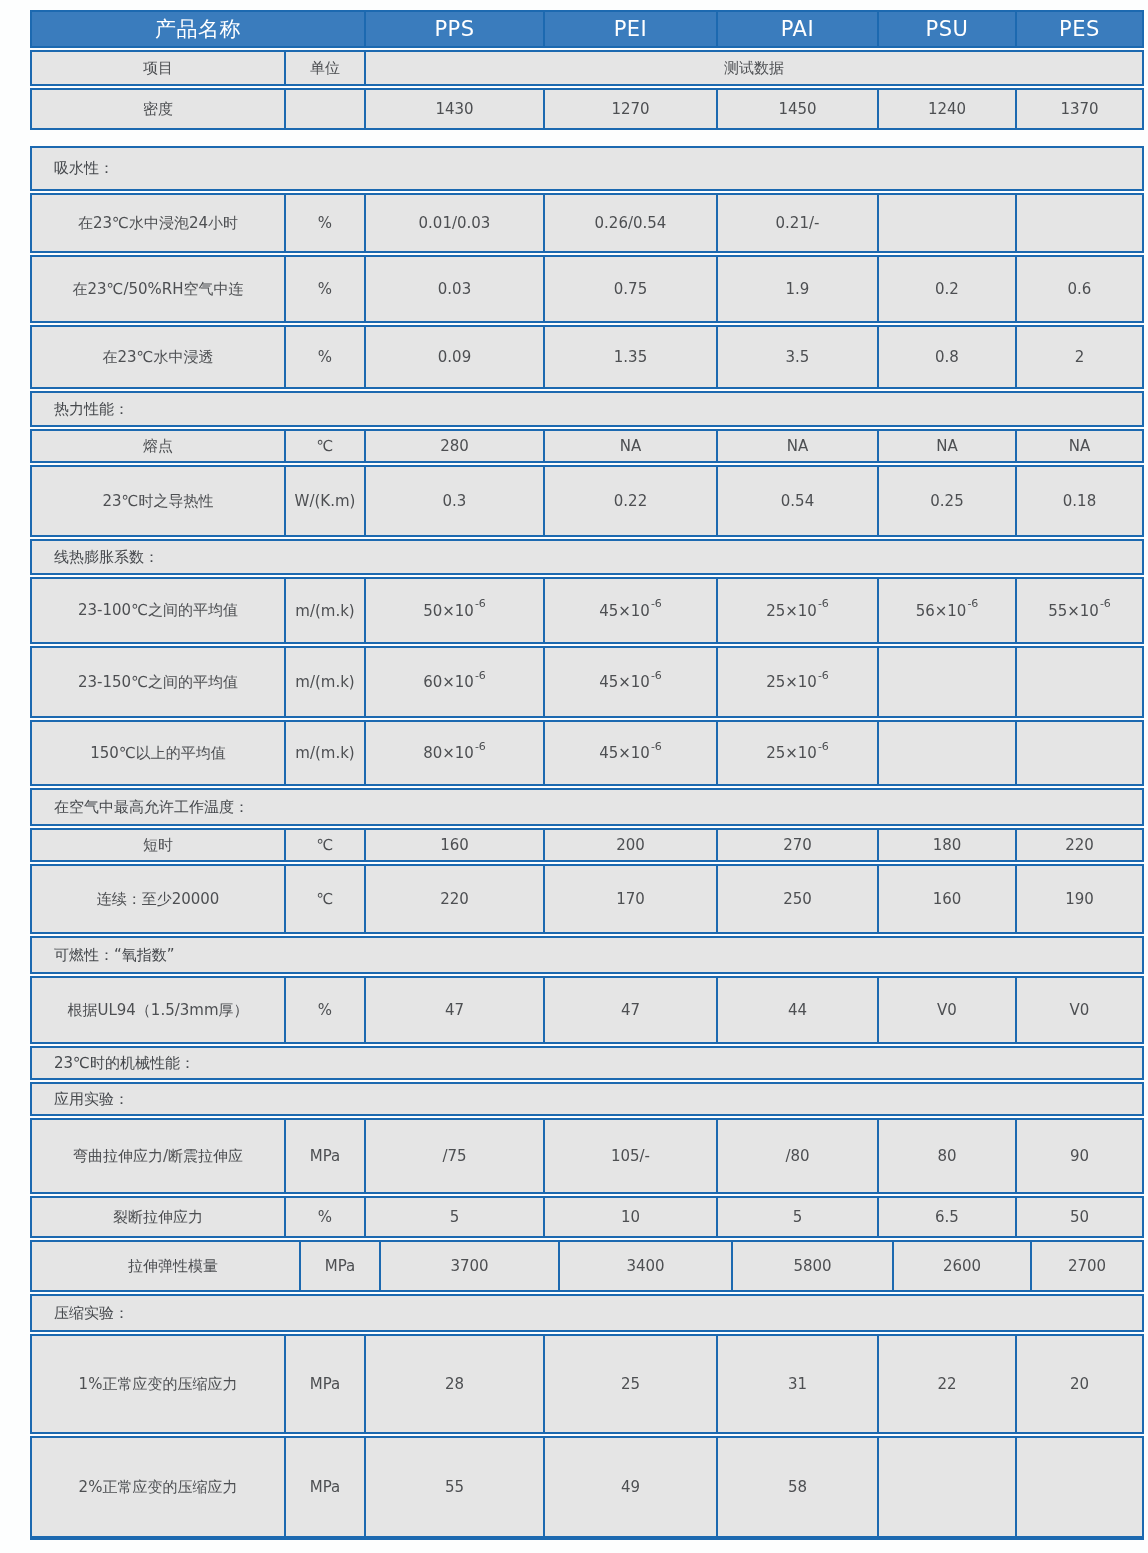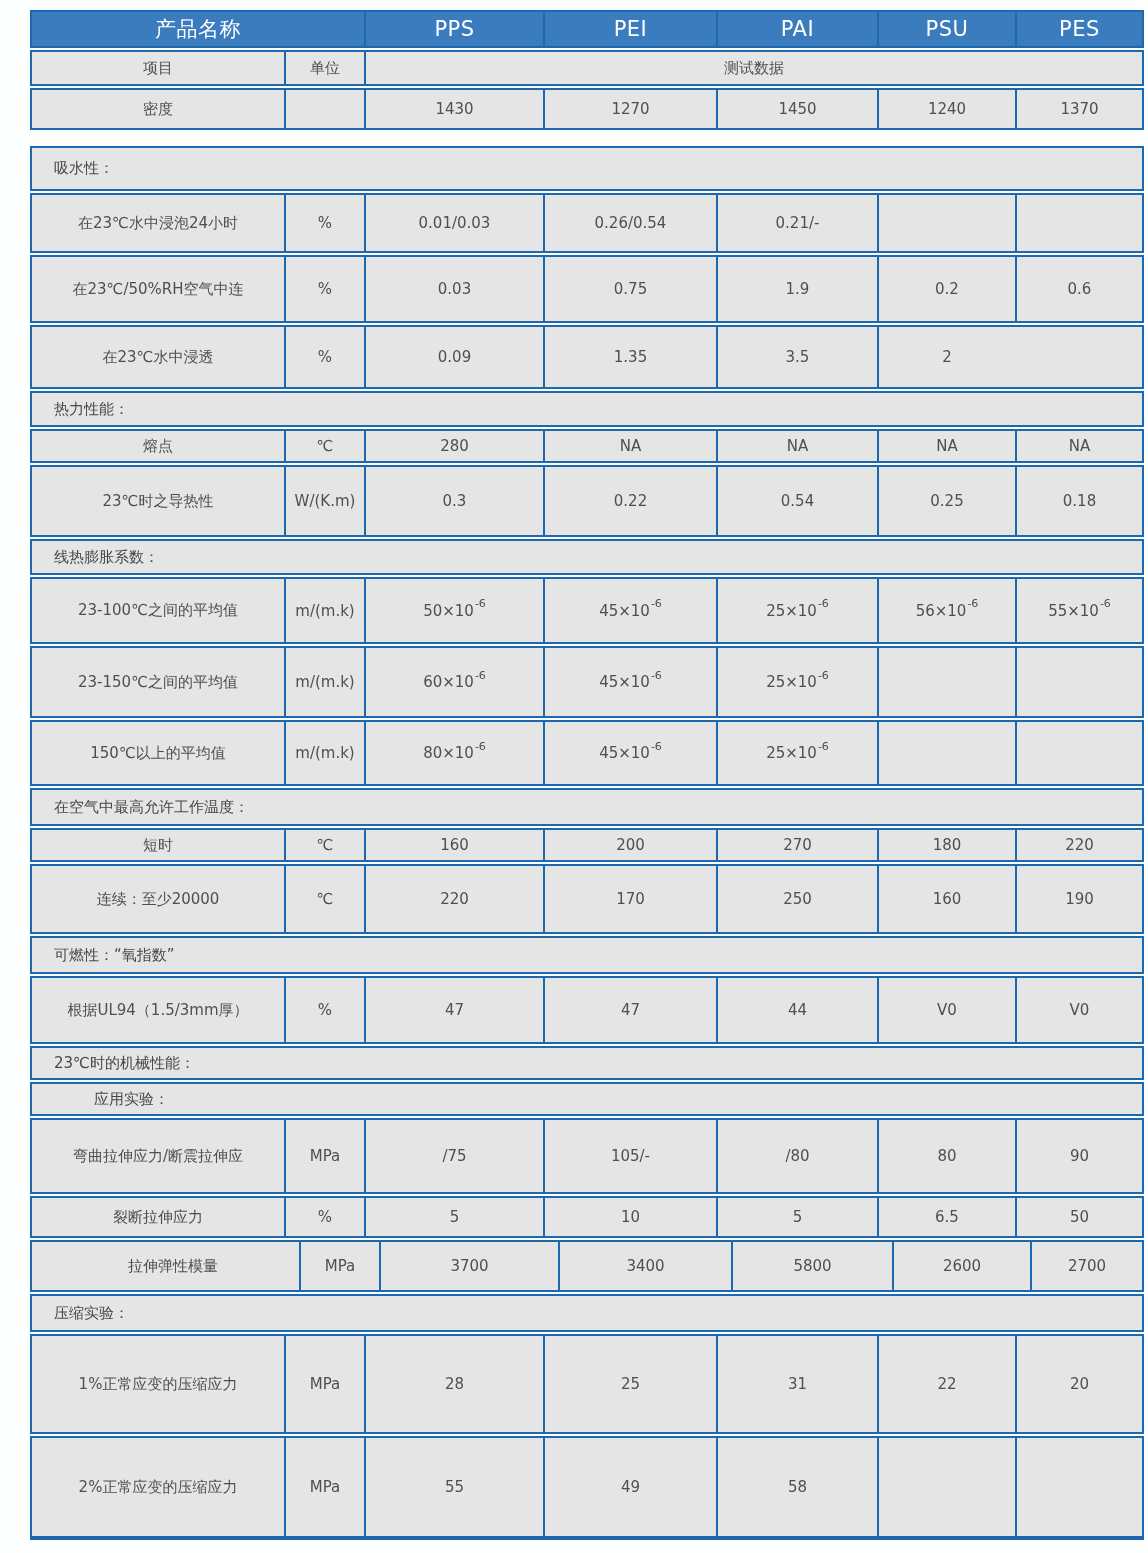--- a/index.html
+++ b/index.html
@@ -125,20 +125,21 @@
         <div class="cell">1.9</div>
         <div class="cell">0.2</div>
         <div class="cell">0.6</div>
       </div>
       <div class="row" style="height: 64px;">
         <div class="cell">在23℃水中浸透</div>
         <div class="cell">%</div>
         <div class="cell">0.09</div>
         <div class="cell">1.35</div>
         <div class="cell">3.5</div>
+        <div class="cell">0.8</div>
         <div class="cell">2</div>
       </div>
       <div class="row" style="height: 36px;">
         <div class="cell span7 section-cell">热力性能：</div>
       </div>
       <div class="row" style="height: 34px;">
         <div class="cell">熔点</div>
         <div class="cell">℃</div>
         <div class="cell">280</div>
         <div class="cell">NA</div>
@@ -247,21 +248,21 @@
         <div class="cell">%</div>
         <div class="cell">47</div>
         <div class="cell">47</div>
         <div class="cell">44</div>
         <div class="cell">V0</div>
         <div class="cell">V0</div>
       </div>
       <div class="row" style="height: 34px;">
         <div class="cell span7 section-cell">23℃时的机械性能：</div>
       </div>
-      <div class="row" style="height: 34px; padding-left: 40px;">
+      <div class="row" style="height: 34px;">
         <div class="cell span7 section-cell">应用实验：</div>
       </div>
       <div class="row" style="height: 76px;">
         <div class="cell">弯曲拉伸应力/断震拉伸应</div>
         <div class="cell">MPa</div>
         <div class="cell">/75</div>
         <div class="cell">105/-</div>
         <div class="cell">/80</div>
         <div class="cell">80</div>
         <div class="cell">90</div>

